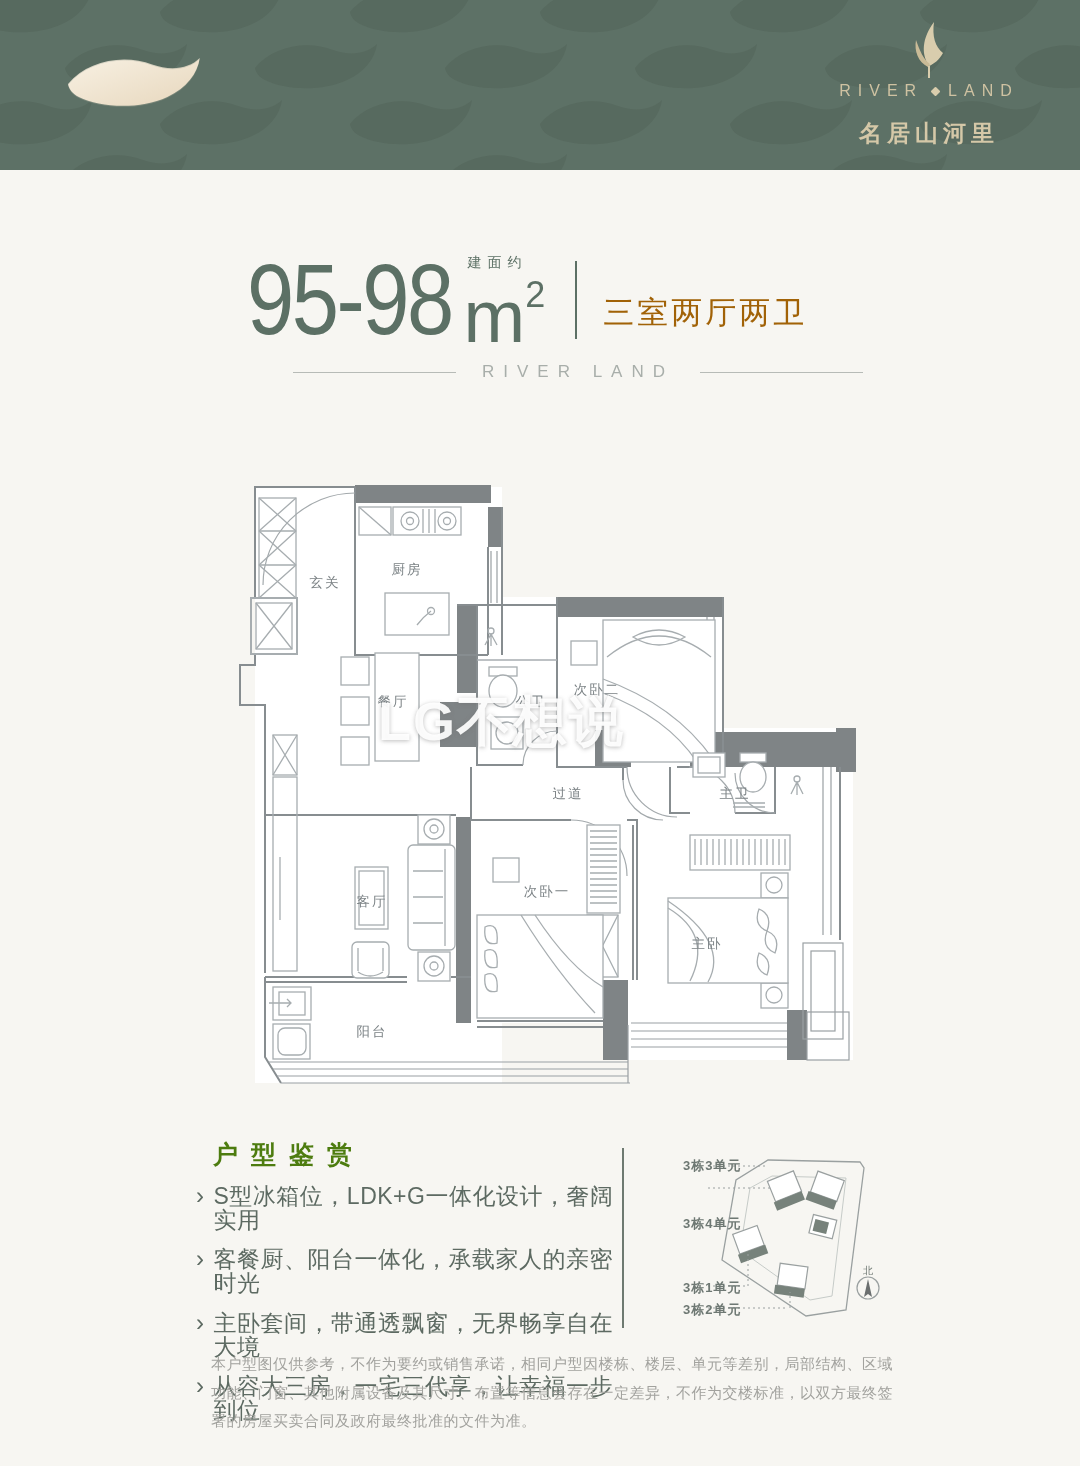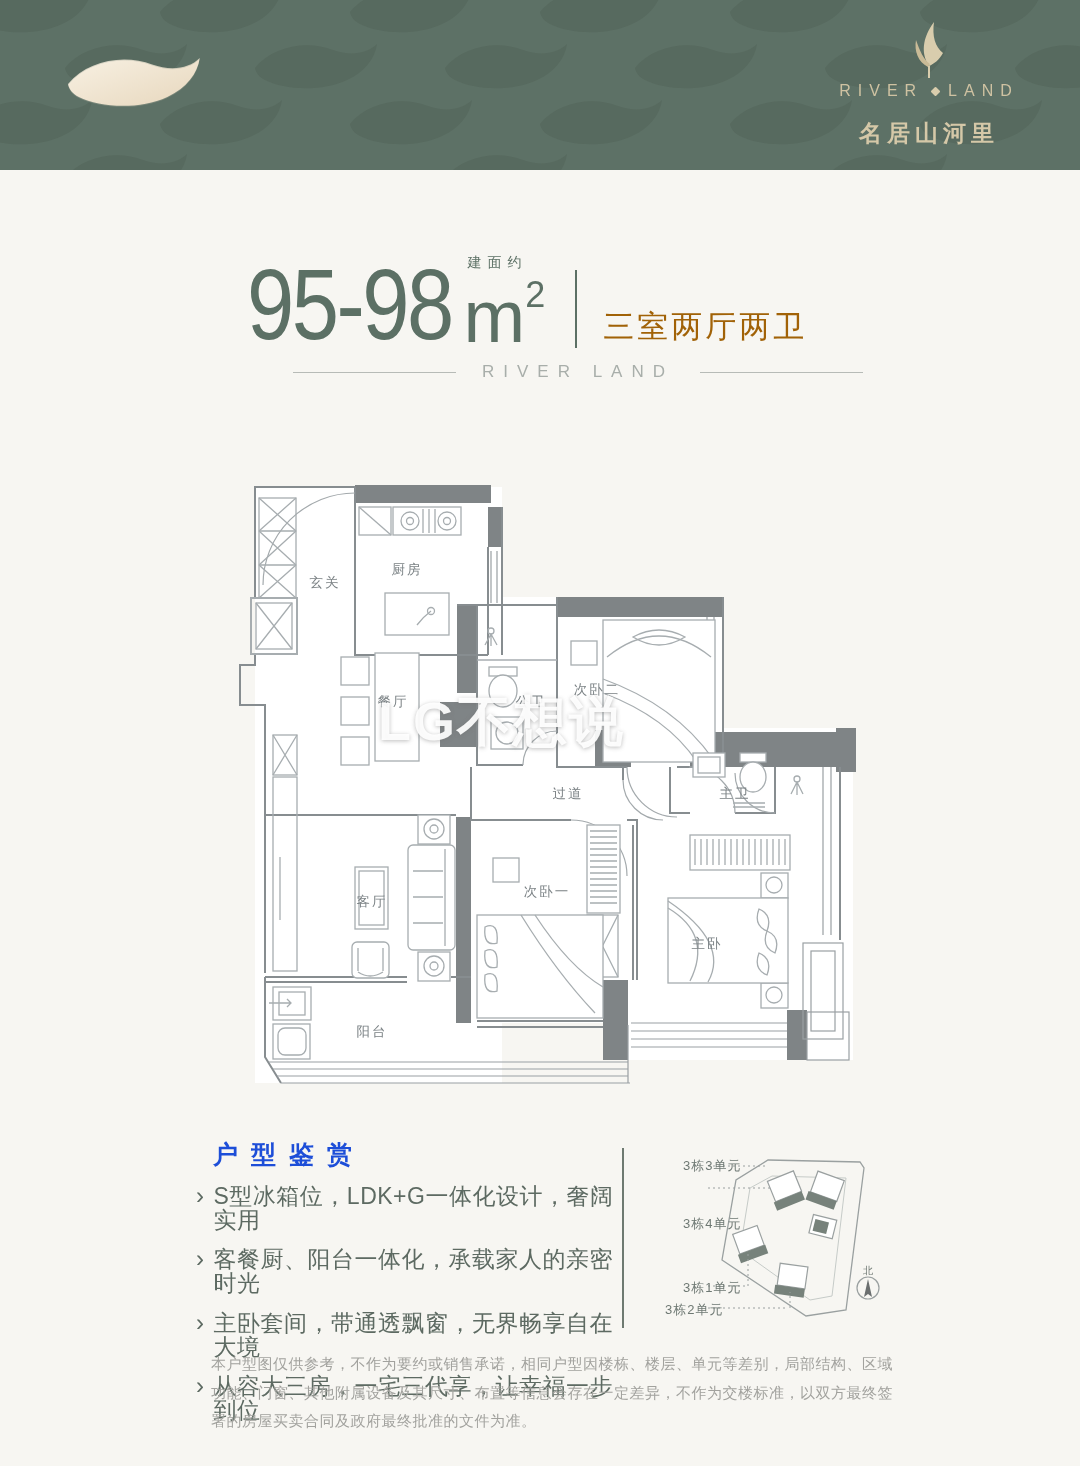--- a/index.html
+++ b/index.html
@@ -13,21 +13,21 @@
 
   
   .banner{left:0;top:0;width:1080px;height:170px;background:#5d7166;border-radius:17px;}
   .logo{right:36px;top:14px;width:230px;display:flex;flex-direction:column;align-items:center;}
   .logo-row{display:flex;align-items:center;gap:9px;margin-top:2px;}
   .logo-en{font-size:16px;letter-spacing:7px;color:#cfc2a2;font-weight:500;}
   .logo-diamond{width:7px;height:7px;background:#d9cdad;transform:rotate(45deg);border-radius:1px;}
   .logo-cn{font-size:23px;letter-spacing:5px;color:#d5c8a8;font-weight:600;margin-top:18px;}
 
   
-  .title-row{left:0;top:250px;width:1036px;display:flex;justify-content:center;align-items:flex-end;}
+  .title-row{left:0;top:250px;width:1036px;display:flex;justify-content:center;align-items:center;}
   .area-digits{font-size:100px;line-height:.88;color:#5c7065;letter-spacing:-3px;transform:scaleX(.85);transform-origin:center;}
   .unit-block{display:flex;flex-direction:column;align-items:flex-start;margin-left:-6px;margin-top:4px;}
   .area-note{font-size:14px;letter-spacing:6px;color:#5c7065;margin-bottom:15px;margin-left:4px;}
   .unit-row{display:flex;align-items:flex-start;}
   .unit-m{font-size:74px;line-height:.82;color:#5c7065;}
   .unit-sup{font-size:36px;line-height:.9;color:#5c7065;margin-top:-8px;}
   .title-divider{width:2px;height:78px;background:#5c7065;margin:2px 26px 0 30px;}
   .layout-type{font-size:31px;letter-spacing:3px;color:#a16207;margin-top:28px;font-weight:500;}
 
   .brand-divider{left:0;top:362px;width:1080px;display:flex;justify-content:center;align-items:center;gap:26px;padding-left:38px;}
@@ -42,29 +42,29 @@
   svg .f{stroke:#a7adb0;stroke-width:1.3;fill:#ffffff;}
   svg .fn{stroke:#a7adb0;stroke-width:1.3;fill:none;}
   svg .d{fill:#7f8486;stroke:none;}
   svg .room{fill:#ffffff;stroke:none;}
   svg text.rl{font-family:"Liberation Sans","DejaVu Sans",sans-serif;font-size:13.5px;fill:#7b8285;letter-spacing:2px;text-anchor:middle;}
 
   .watermark{left:378px;top:686px;font-size:54px;font-weight:700;letter-spacing:2px;
     color:rgba(255,255,255,.92);text-shadow:0 1px 4px rgba(110,110,110,.45);white-space:nowrap;}
 
   
-  .feat-heading{left:213px;top:1138px;font-size:25px;font-weight:700;letter-spacing:13px;color:#1d4ed8;}
+  .feat-heading{left:213px;top:1138px;font-size:25px;font-weight:700;letter-spacing:13px;color:#4d7c0f;}
   .feat-list{left:196px;top:1184px;width:440px;}
   .feat-item{display:flex;align-items:flex-start;margin-bottom:15px;font-size:23px;color:#5d6a62;letter-spacing:.5px;line-height:1.05;}
   .feat-bullet{margin-right:9px;font-size:24px;color:#5d6a62;line-height:1;}
   .feat-divider{left:622px;top:1148px;width:2px;height:180px;background:#6e7a71;}
 
   
   .siteplan{left:660px;top:1140px;}
-  .sp-label{font-size:13px;color:#6e7873;letter-spacing:1px;white-space:nowrap;}
+  .sp-label{font-size:13px;color:#6e7873;letter-spacing:1px;white-space:nowrap;font-weight:bold;}
   svg text.north{font-family:"Liberation Sans","DejaVu Sans",sans-serif;font-size:10px;fill:#6e7873;text-anchor:middle;}
 
   
   .disclaimer{left:211px;top:1350px;width:682px;font-size:15px;line-height:1.9;color:#a2a29e;letter-spacing:.5px;}
 </style>
 </head>
 <body>
 
 <div class="abs banner">
   <svg width="1080" height="170" viewBox="0 0 1080 170">
@@ -397,15 +397,15 @@
   <g>
     <text class="north" x="208" y="134">北</text>
     <circle cx="208" cy="148" r="11" fill="none" stroke="#9aa0a0" stroke-width="1.2"></circle>
     <path d="M208,139 L212,157 L208,154 L204,157 Z" fill="#6b6f6f"></path>
   </g>
 </svg>
 
 <div class="abs sp-label" style="left:683px;top:1157px;">3栋3单元</div>
 <div class="abs sp-label" style="left:683px;top:1179px;margin-top:36px;">3栋4单元</div>
 <div class="abs sp-label" style="left:683px;top:1279px;">3栋1单元</div>
-<div class="abs sp-label" style="left:665px;top:1301px;">3栋2单元</div>
+<div class="abs sp-label" style="left:683px;top:1301px;">3栋2单元</div>
 
 <div class="abs disclaimer">本户型图仅供参考，不作为要约或销售承诺，相同户型因楼栋、楼层、单元等差别，局部结构、区域功能、门窗、其他附属设备及其尺寸、布置等信息会存在一定差异，不作为交楼标准，以双方最终签署的房屋买卖合同及政府最终批准的文件为准。</div>
 
 </body></html>

